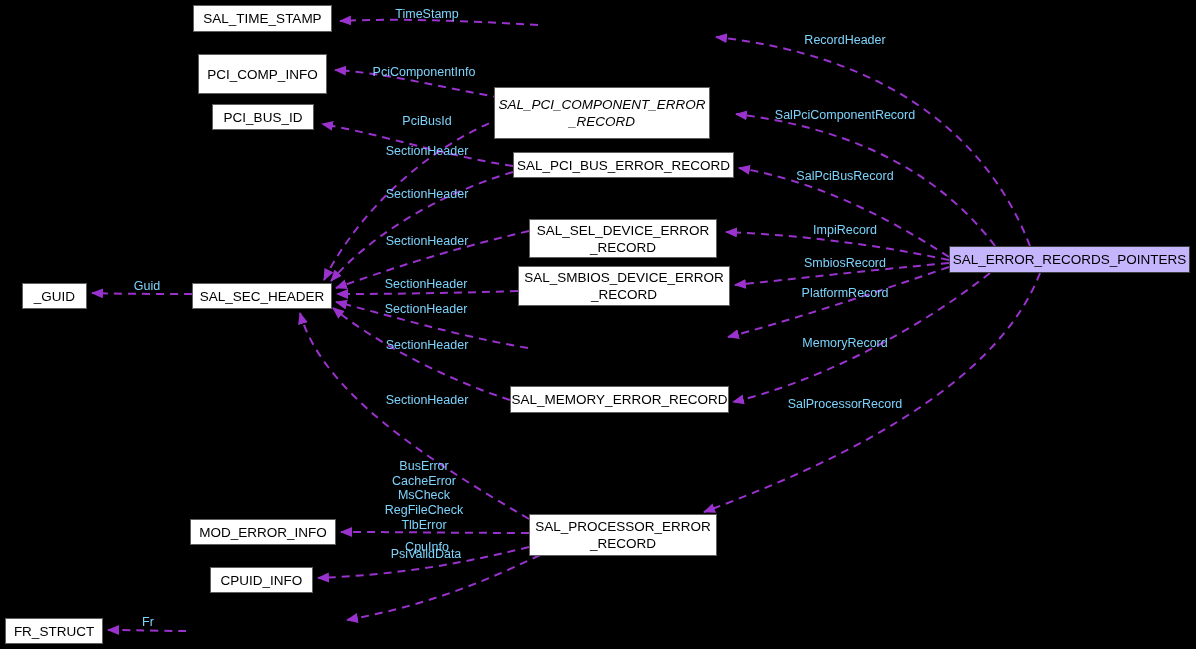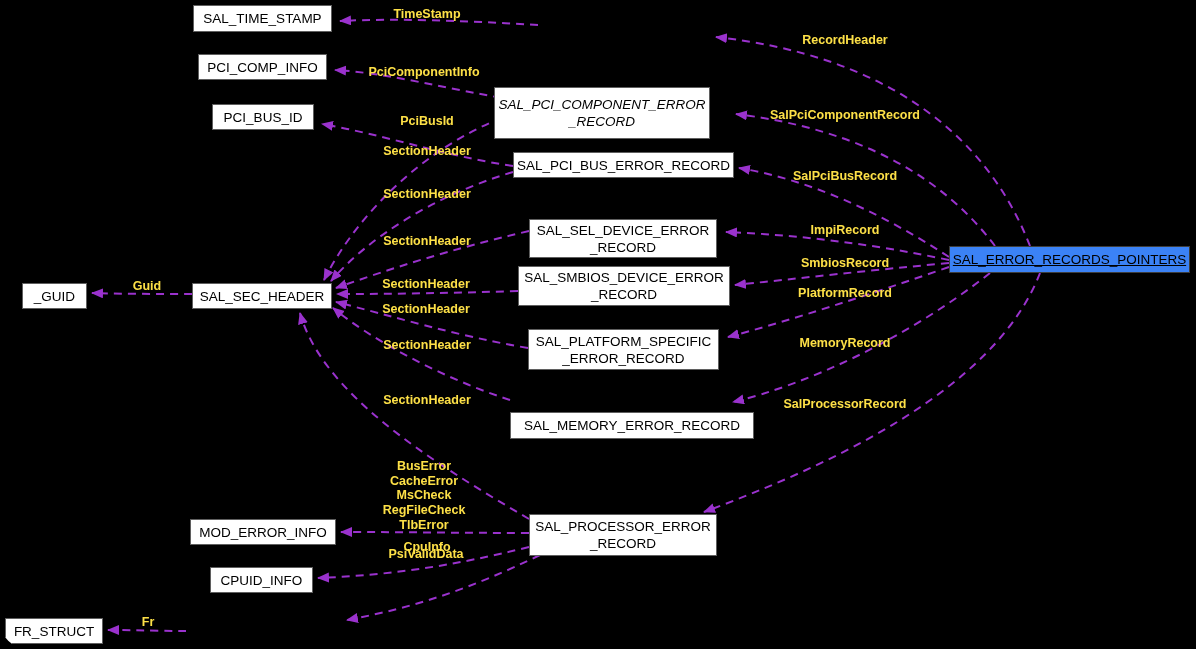--- a/index.html
+++ b/index.html
@@ -1,32 +1,31 @@
 <!DOCTYPE html>
 <html><head>
 <meta charset="utf-8">
 <style>
   html,body{margin:0;padding:0;background:#000;}
   #diagram{
     position:relative;width:1196px;height:649px;background:#000;overflow:hidden;
     font-family:"Liberation Sans",sans-serif;
-    border-radius:28px;
   }
   #edge-layer{position:absolute;left:0;top:0;width:1196px;height:649px;}
   .edge{fill:none;stroke:#9A32CD;stroke-width:2;stroke-dasharray:8 6;}
   .node{
     position:absolute;box-sizing:border-box;display:flex;align-items:center;justify-content:center;
     background:#fff;border:1.5px solid #5f5f5f;color:#000;
     font-size:13.5px;line-height:1.26;text-align:center;
   }
   .node span{white-space:pre-line;}
-  .node.highlight{background:#3b82f6;border-color:#3d3d3d;text-decoration:underline;}
+  .node.highlight{background:#c4b5fd;border-color:#3d3d3d;}
   .elabel{
     position:absolute;transform:translate(-50%,-50%);
-    color:#fde047;font-size:12.5px;font-weight:bold;line-height:1.17;
+    color:#7dd3fc;font-size:12.5px;font-weight:normal;line-height:1.17;
     text-align:center;white-space:pre-line;
   }
 </style>
 </head>
 <body>
 
 <div id="diagram">
 
   <svg id="edge-layer" viewBox="0 0 1196 649" xmlns="http://www.w3.org/2000/svg">
     <defs>
@@ -55,21 +54,21 @@
     <path class="edge" d="M1040,273 C995,390 830,465 704,512" marker-end="url(#arrow)"></path>
     <path class="edge" d="M529,533 C465,533 405,532 341,532" marker-end="url(#arrow)"></path>
     <path class="edge" d="M529,547 C452,566 392,575 318,578" marker-end="url(#arrow)"></path>
     <path class="edge" d="M540,555 C472,588 417,607 347,620" marker-end="url(#arrow)"></path>
     <path class="edge" d="M186,631 C162,631 136,630 108,630" marker-end="url(#arrow)"></path>
   </svg>
 
   <div class="node" style="left:193px;top:5px;width:139px;height:27px;">
       <span>SAL_TIME_STAMP</span>
     </div>
-  <div class="node" style="left:198px;top:54px;width:129px;height:26px;">
+  <div class="node" style="left:198px;top:54px;width:129px;height:40px;">
       <span>PCI_COMP_INFO</span>
     </div>
   <div class="node" style="left:494px;top:87px;width:216px;height:52px;font-style:italic;">
       <span>SAL_PCI_COMPONENT_ERROR
 _RECORD</span>
     </div>
   <div class="node" style="left:212px;top:104px;width:102px;height:26px;">
       <span>PCI_BUS_ID</span>
     </div>
   <div class="node" style="left:513px;top:152px;width:221px;height:26px;">
@@ -79,25 +78,21 @@
       <span>SAL_SEL_DEVICE_ERROR
 _RECORD</span>
     </div>
   <div class="node" style="left:518px;top:266px;width:212px;height:40px;">
       <span>SAL_SMBIOS_DEVICE_ERROR
 _RECORD</span>
     </div>
   <div class="node highlight" style="left:949px;top:246px;width:241px;height:27px;">
       <span>SAL_ERROR_RECORDS_POINTERS</span>
     </div>
-  <div class="node" style="left:528px;top:329px;width:191px;height:41px;">
-      <span>SAL_PLATFORM_SPECIFIC
-_ERROR_RECORD</span>
-    </div>
-  <div class="node" style="left:510px;top:412px;width:244px;height:27px;">
+  <div class="node" style="left:510px;top:386px;width:219px;height:27px;">
       <span>SAL_MEMORY_ERROR_RECORD</span>
     </div>
   <div class="node" style="left:22px;top:283px;width:65px;height:26px;">
       <span>_GUID</span>
     </div>
   <div class="node" style="left:192px;top:283px;width:140px;height:26px;">
       <span>SAL_SEC_HEADER</span>
     </div>
   <div class="node" style="left:190px;top:519px;width:146px;height:26px;">
       <span>MOD_ERROR_INFO</span>

